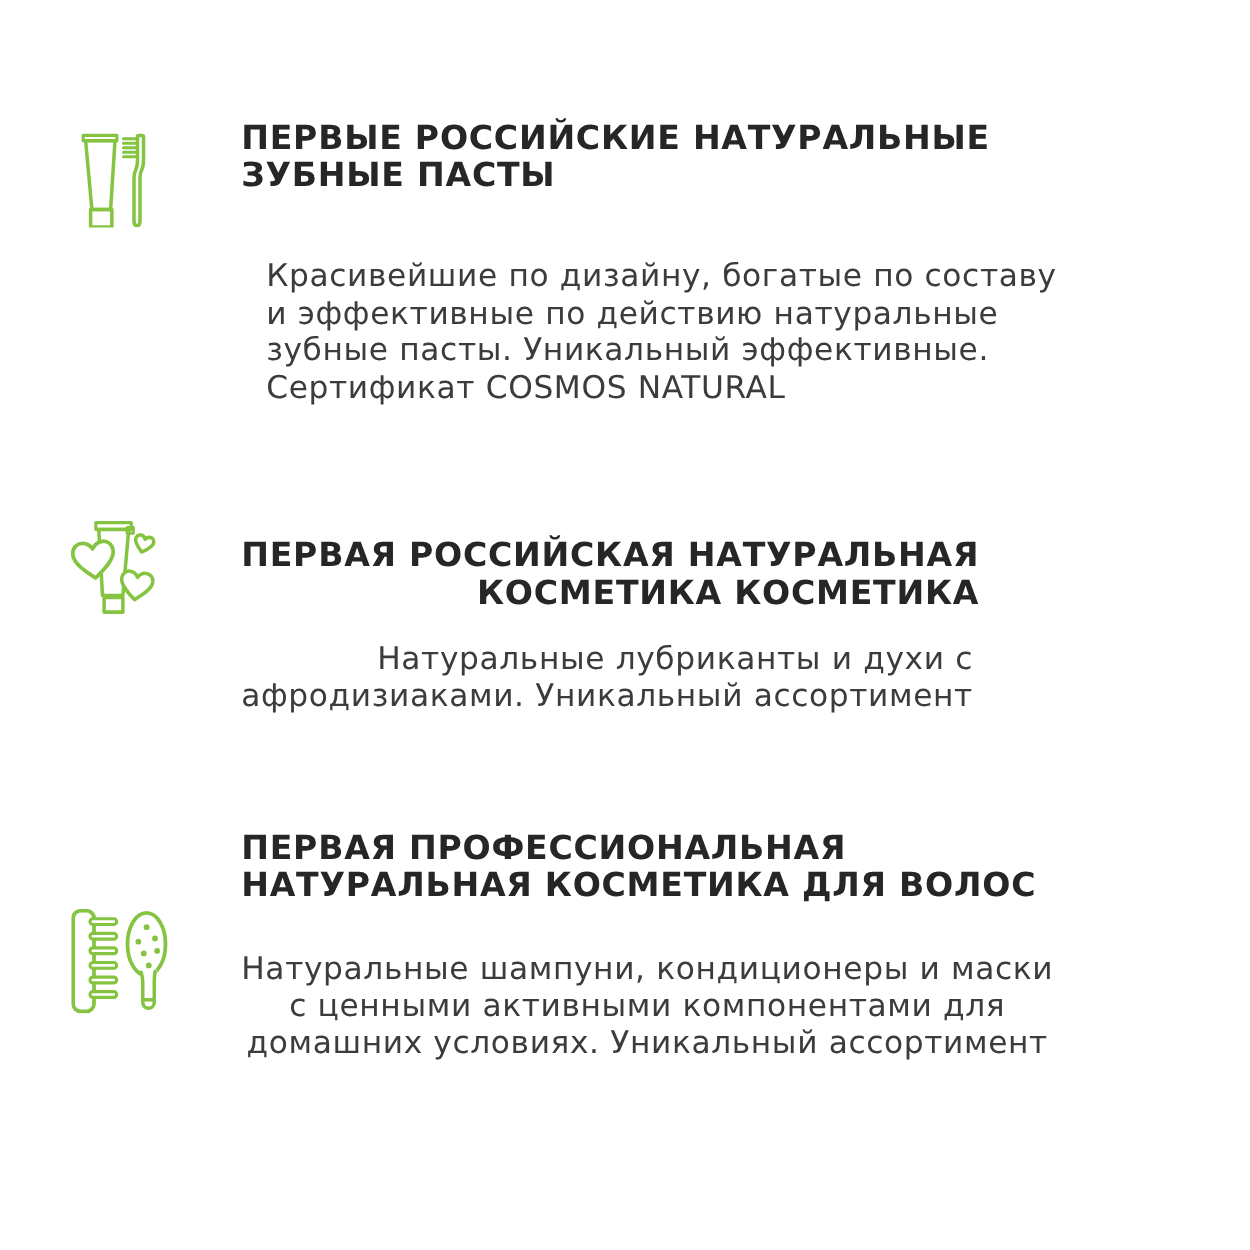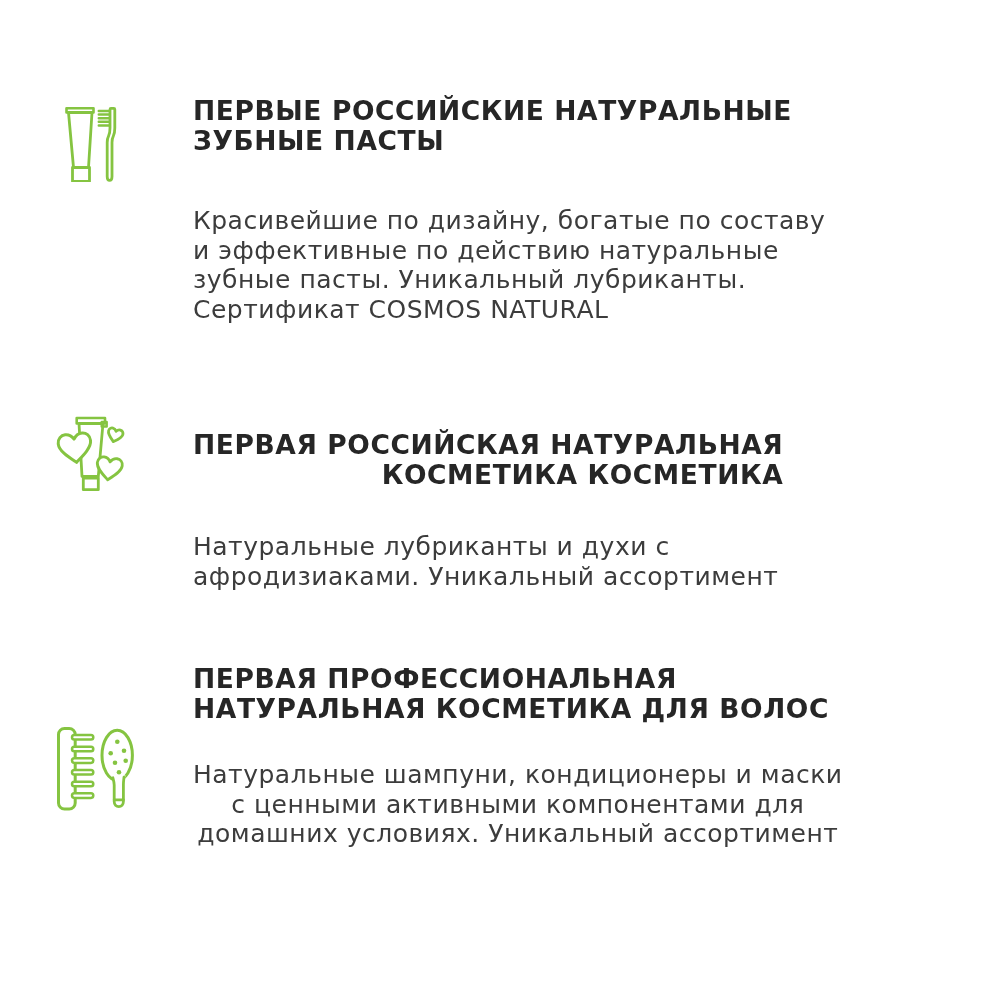--- a/index.html
+++ b/index.html
@@ -47,25 +47,25 @@
   .icon .wf {
     stroke: var(--icon-green, #85C441);
     fill: #ffffff;
     stroke-linecap: round;
     stroke-linejoin: round;
   }
   .icon .dot { fill: var(--icon-green, #85C441); stroke: none; }
 
   .i1 { left: 65px;  top: 104px; width: 54px; height: 78px; }
   .t1 { top: 96px;  }
-  .b1 { top: 206px; }
+  .b1 { top: 206px; margin-left: 20px; }
 
   .i2 { left: 55px;  top: 416px; width: 70px; height: 76px; }
   .t2 { top: 430px; text-align: right; }
-  .b2 { top: 532px; }
+  .b2 { top: 512px; text-align: right; }
 
   .t3 { top: 664px; }
   .i3 { left: 57px;  top: 727px; width: 78px; height: 84px; }
   .b3 { top: 760px; text-align: center; }
 </style>
 </head>
 <body>
 
 <div class="page">
 
@@ -78,21 +78,21 @@
       <path class="st" stroke-width="2.8" d="M45 5.4 Q45 4.4 46 4.4 L48.8 4.4 Q49.8 4.4 49.8 5.4 L49.8 24 Q49.8 29 48.4 31.8 Q47 34.6 47 38.4 L47 72.5 Q47 76.4 44.6 76.4 Q42.2 76.4 42.2 72.5 L42.2 38.4 Q42.2 34.6 43.6 31.8 Q45 29 45 24 Z"></path>
     </svg>
   </div>
   <h2 class="title t1">
     <span class="line">ПЕРВЫЕ РОССИЙСКИЕ НАТУРАЛЬНЫЕ</span>
     <span class="line">ЗУБНЫЕ ПАСТЫ</span>
   </h2>
   <p class="body b1">
     <span class="line">Красивейшие по дизайну, богатые по составу</span>
     <span class="line">и эффективные по действию натуральные</span>
-    <span class="line">зубные пасты. Уникальный лубриканты.</span>
+    <span class="line">зубные пасты. Уникальный эффективные.</span>
     <span class="line">Сертификат COSMOS NATURAL</span>
   </p>
 
   <div class="icon i2">
     <svg viewBox="0 0 70 76" xmlns="http://www.w3.org/2000/svg">
       <path class="st" stroke-width="2.8" d="M24 7.5 L48 7.5 L43.3 60.3 L27 60.3 Z"></path>
       <rect class="st" stroke-width="2.6" x="21.7" y="2" width="28.3" height="5.5"></rect>
       <rect class="st" stroke-width="2.4" x="46.7" y="6" width="5" height="4.5"></rect>
       <rect class="st" stroke-width="2.8" x="28.3" y="62" width="15" height="11.7"></rect>
       <path class="wf" stroke-width="2.62" transform="translate(1.7,16) scale(1.144) rotate(-6 16 14)" d="M16 26.6 C10.2 21.8 1.8 15.4 1.8 8.8 C1.8 4.4 5 1.6 8.6 1.6 C11.7 1.6 14.3 3.3 16 6.2 C17.7 3.3 20.3 1.6 23.4 1.6 C27 1.6 30.2 4.4 30.2 8.8 C30.2 15.4 21.8 21.8 16 26.6 Z"></path>

